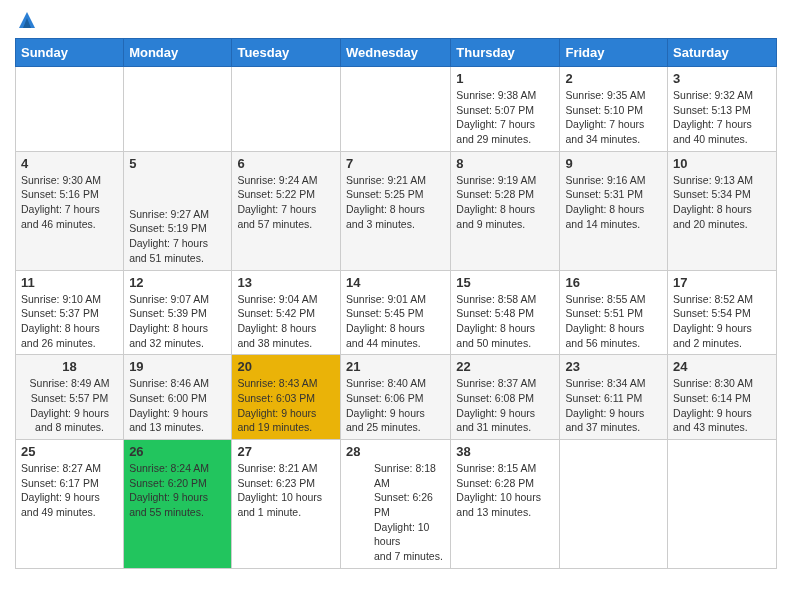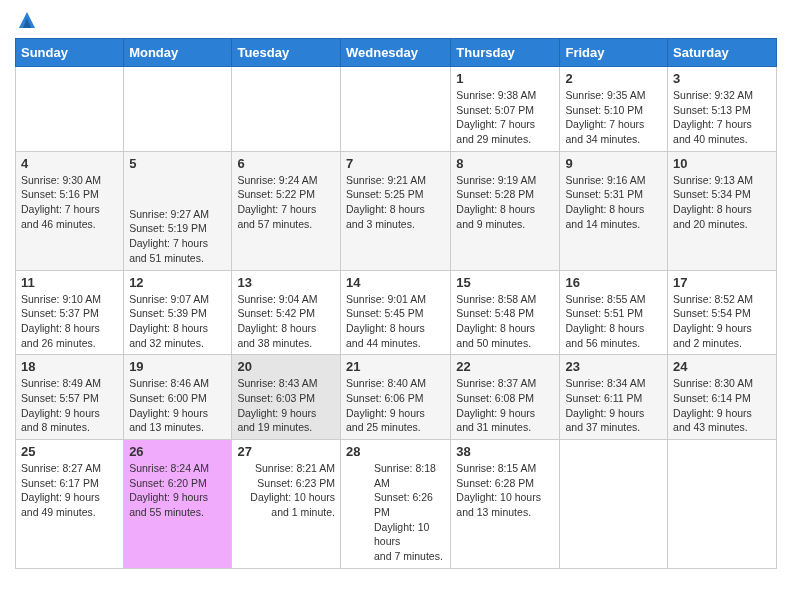--- a/index.html
+++ b/index.html
@@ -257,35 +257,35 @@
           </td>
           <td style="background: rgb(255, 255, 255);">
             <span class="day-number">17</span>
             <div class="day-info" style="white-space: pre-line;">Sunrise: 8:52 AM
 Sunset: 5:54 PM
 Daylight: 9 hours
 and 2 minutes.</div>
           </td>
         </tr>
         <tr>
-          <td style="background: rgb(245, 245, 245);">
+          <td style="background: rgb(245, 245, 245); text-align: center;">
             <span class="day-number">18</span>
             <div class="day-info" style="white-space: pre-line;">Sunrise: 8:49 AM
 Sunset: 5:57 PM
 Daylight: 9 hours
 and 8 minutes.</div>
           </td>
           <td style="background: rgb(245, 245, 245);">
             <span class="day-number">19</span>
             <div class="day-info" style="white-space: pre-line;">Sunrise: 8:46 AM
 Sunset: 6:00 PM
 Daylight: 9 hours
 and 13 minutes.</div>
           </td>
-          <td style="background: #e5e5e5;">
+          <td style="background: #eab308;">
             <span class="day-number">20</span>
             <div class="day-info" style="white-space: pre-line;">Sunrise: 8:43 AM
 Sunset: 6:03 PM
 Daylight: 9 hours
 and 19 minutes.</div>
           </td>
           <td style="background: rgb(245, 245, 245);">
             <span class="day-number">21</span>
             <div class="day-info" style="white-space: pre-line;">Sunrise: 8:40 AM
 Sunset: 6:06 PM
@@ -315,30 +315,30 @@
           </td>
         </tr>
         <tr>
           <td style="background: rgb(255, 255, 255);">
             <span class="day-number">25</span>
             <div class="day-info" style="white-space: pre-line;">Sunrise: 8:27 AM
 Sunset: 6:17 PM
 Daylight: 9 hours
 and 49 minutes.</div>
           </td>
-          <td style="background: #f0abfc;">
+          <td style="background: #22c55e;">
             <span class="day-number">26</span>
             <div class="day-info" style="white-space: pre-line;">Sunrise: 8:24 AM
 Sunset: 6:20 PM
 Daylight: 9 hours
 and 55 minutes.</div>
           </td>
           <td style="background: rgb(255, 255, 255);">
             <span class="day-number">27</span>
-            <div class="day-info" style="white-space: pre-line; text-align: right;">Sunrise: 8:21 AM
+            <div class="day-info" style="white-space: pre-line;">Sunrise: 8:21 AM
 Sunset: 6:23 PM
 Daylight: 10 hours
 and 1 minute.</div>
           </td>
           <td style="background: rgb(255, 255, 255);">
             <span class="day-number">28</span>
             <div class="day-info" style="white-space: pre-line; margin-left: 28px;">Sunrise: 8:18 AM
 Sunset: 6:26 PM
 Daylight: 10 hours
 and 7 minutes.</div>

